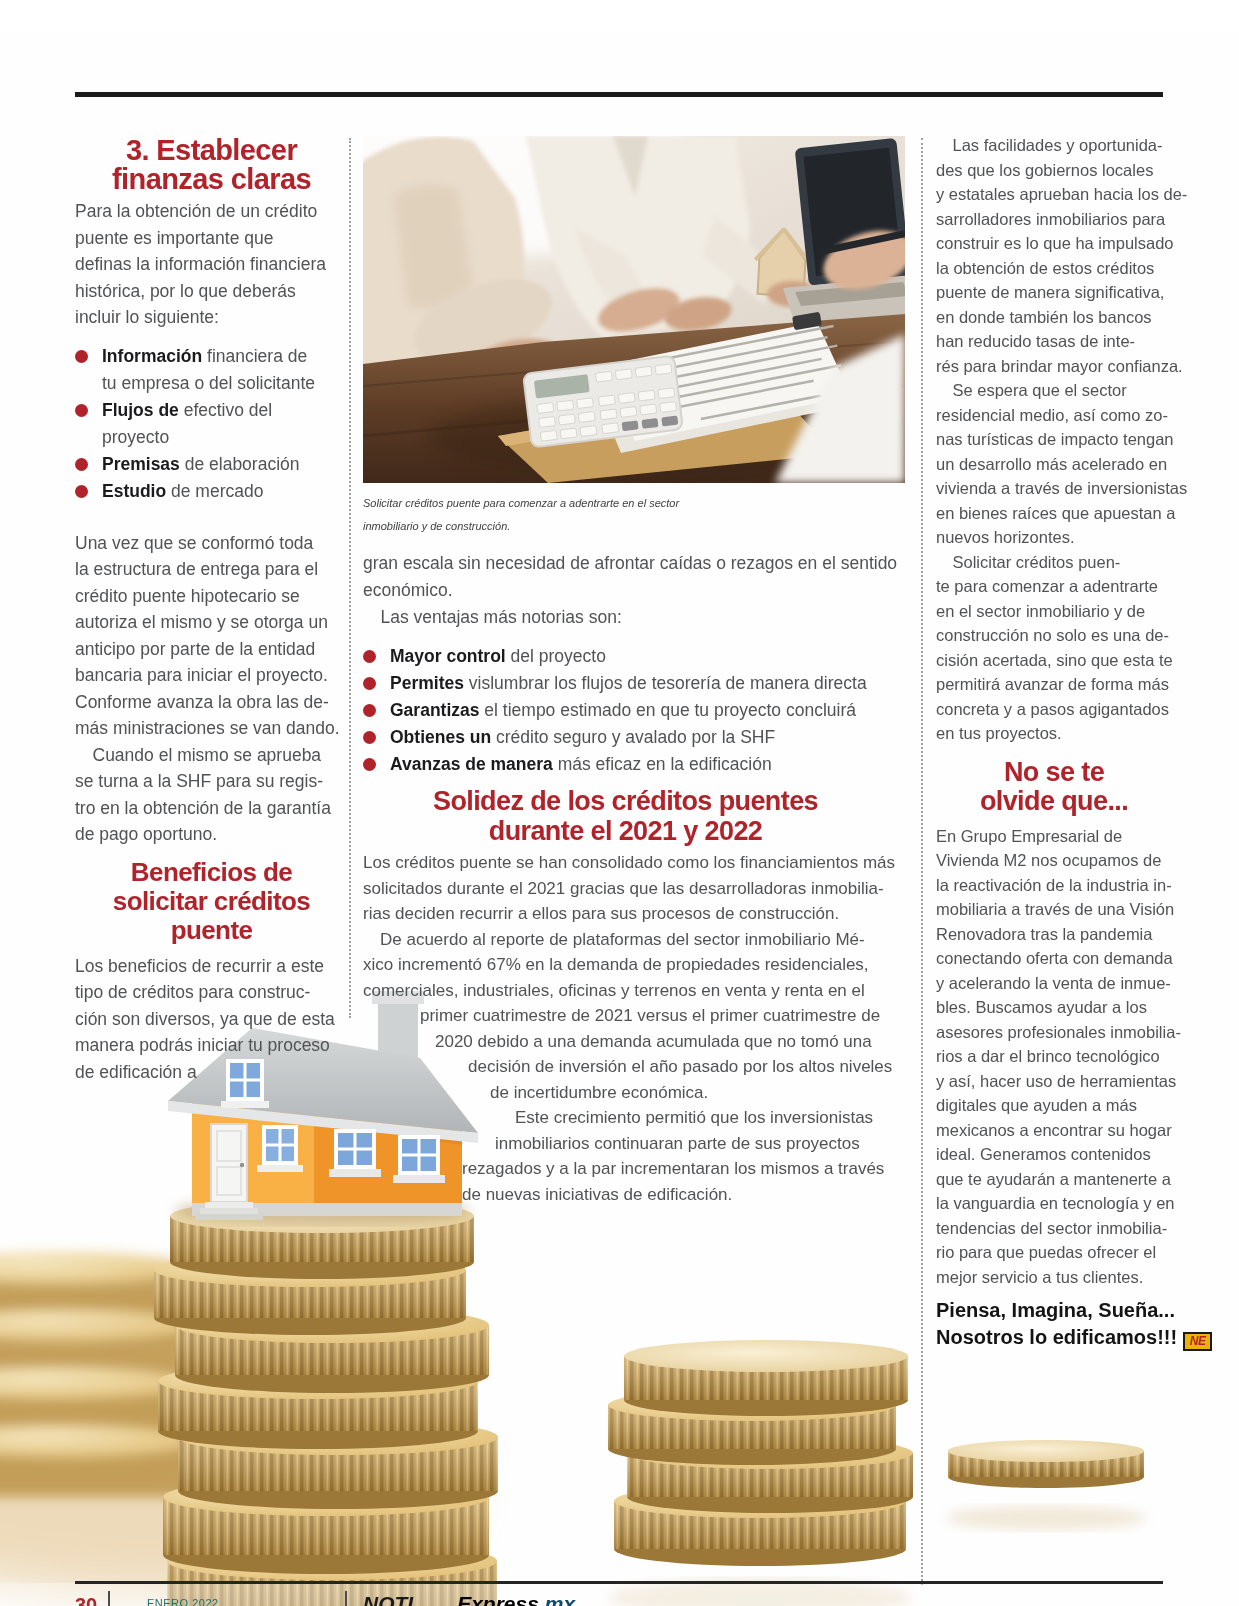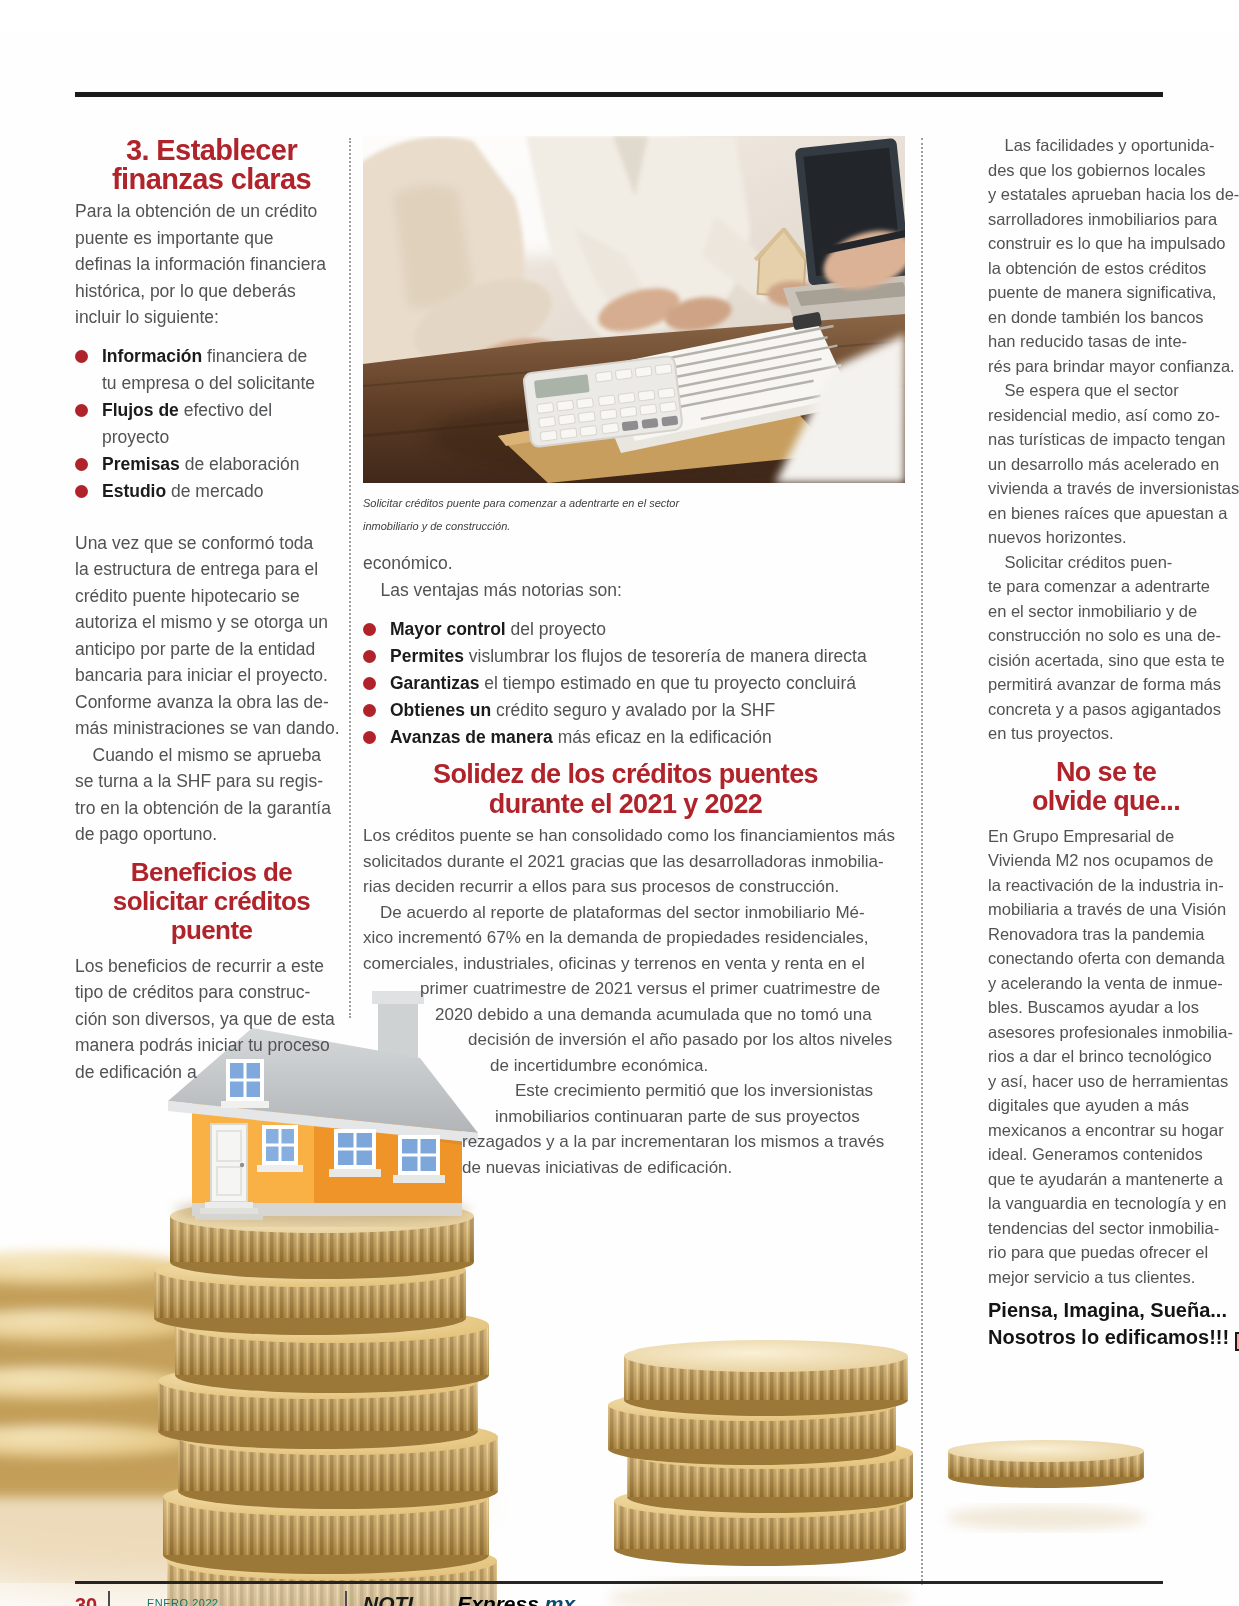--- a/index.html
+++ b/index.html
@@ -5,21 +5,21 @@
   html,body{margin:0;padding:0;background:#ffffff;}
   .page{position:relative;width:1239px;height:1606px;background:#fefefe;overflow:hidden;
         font-family:"Liberation Sans","DejaVu Sans",sans-serif;color:#515254;margin-top:33px;}
   .top-rule{position:absolute;left:75px;top:59px;width:1088px;height:5px;background:#1b1b1b;}
   .dotted-sep{position:absolute;width:0;border-left:2px dotted #9f9fa0;}
   #sep1{left:349px;top:105px;height:880px;}
   #sep2{left:921px;top:105px;height:1447px;}
   .col{position:absolute;z-index:2;}
   #col-left{left:75px;top:103px;width:273px;}
   #col-mid{left:363px;top:103px;width:525px;}
-  #col-right{left:988px;top:100px;width:236px;}
+  #col-right{left:936px;top:100px;width:236px;}
   .heading{color:#b1232a;font-weight:700;text-align:center;white-space:pre-line;
            letter-spacing:-0.6px;line-height:29px;}
   #col-left .h1{font-size:29px;margin:0 0 4px 0;}
   #col-left .h2{font-size:26px;line-height:29px;margin:10px 0 8px 0;}
   #col-mid .h2{font-size:27px;line-height:30px;margin:8px 0 4px 0;}
   #col-right .h2{font-size:27px;line-height:29px;margin:12px 0 8px 0;}
   .line{white-space:pre;font-size:17.5px;line-height:26.5px;}
   #col-left .line{font-size:17.5px;line-height:26.5px;}
   #col-mid .intro .line{font-size:17.5px;line-height:27px;}
   #col-right .line{font-size:16.5px;line-height:24.5px;}
@@ -44,21 +44,21 @@
   .wrap-para .line:nth-child(8){margin-left:72px;}
   .wrap-para .line:nth-child(9){margin-left:105px;}
   .wrap-para .line:nth-child(10){margin-left:127px;}
   .wrap-para .line:nth-child(11){margin-left:152px;}
   .wrap-para .line:nth-child(12){margin-left:132px;}
   .wrap-para .line:nth-child(13){margin-left:99px;}
   .wrap-para .line:nth-child(14){margin-left:99px;}
   .tagline{margin-top:8px;font-weight:700;color:#141414;font-size:20px;line-height:27px;}
   .tagline .tl-line{white-space:nowrap;}
   .ne-badge{display:inline-block;vertical-align:-1px;margin-left:6px;width:25px;height:15px;
-            border:2px solid #1a1a1a;background:#fca5a5;color:#b1232a;
+            border:2px solid #1a1a1a;background:#eab308;color:#b1232a;font-style:italic;
             font-weight:700;font-size:12px;line-height:15px;text-align:center;letter-spacing:-0.5px;}
   .hero{position:absolute;left:0;top:940px;width:1239px;height:666px;z-index:0;}
   .footer{position:absolute;left:75px;top:1548px;width:1088px;z-index:3;}
   .footer-rule{width:1088px;height:2.5px;background:#252525;}
   .footer-row{position:relative;height:54px;}
   .pgnum{position:absolute;left:0;top:10px;font-size:20px;font-weight:700;color:#b1232a;}
   .fbar{position:absolute;top:7px;width:2px;height:47px;background:#4c4c4e;}
   #fbar1{left:33px;} #fbar2{left:270px;}
   .issue{position:absolute;left:72px;top:13px;font-size:11px;color:#0f766e;letter-spacing:0.5px;}
   .brand{position:absolute;left:288px;top:8px;font-size:21px;font-style:italic;font-weight:700;}
@@ -232,20 +232,21 @@
           <rect x="112" y="60" width="16" height="9" rx="2" fill="#8e8e90"></rect>
           <rect x="132" y="60" width="16" height="9" rx="2" fill="#8e8e90"></rect>
         </g>
 
         <path d="M 470 232 L 542 198 L 542 347 L 412 347 Z" fill="#f4f2ee" filter="url(#b4)"></path>
       </svg>
     </div>
     <div class="caption">Solicitar créditos puente para comenzar a adentrarte en el sector
 inmobiliario y de construcción.</div>
     <div id="mid-intro" class="para intro">
+      <div class="line">gran escala sin necesidad de afrontar caídas o rezagos en el sentido</div>
         <div class="line">económico.</div>
         <div class="line"> Las ventajas más notorias son:</div>
     </div>
     <ul id="mid-bullets" class="bullets">
 
         <li><span class="dot"></span><span class="b">Mayor control</span><span class="r"> del proyecto</span></li>
 
         <li><span class="dot"></span><span class="b">Permites</span><span class="r"> vislumbrar los flujos de tesorería de manera directa</span></li>
 
         <li><span class="dot"></span><span class="b">Garantizas</span><span class="r"> el tiempo estimado en que tu proyecto concluirá</span></li>

